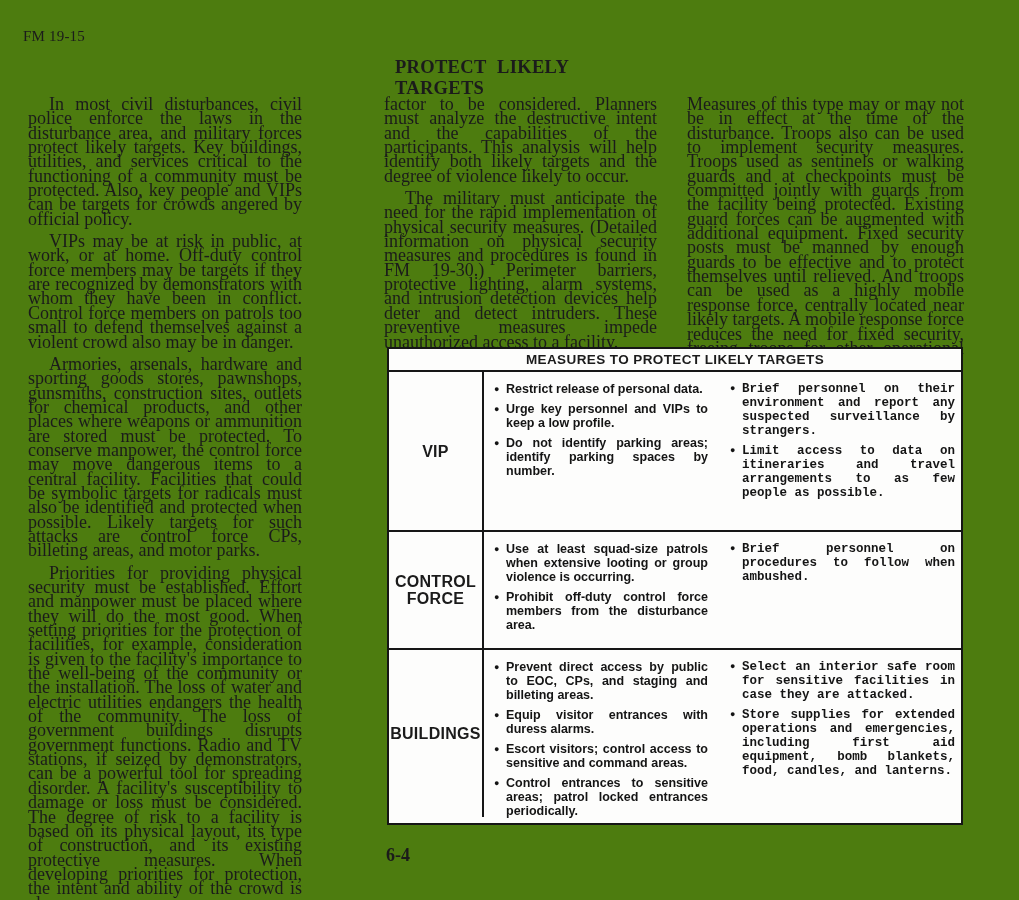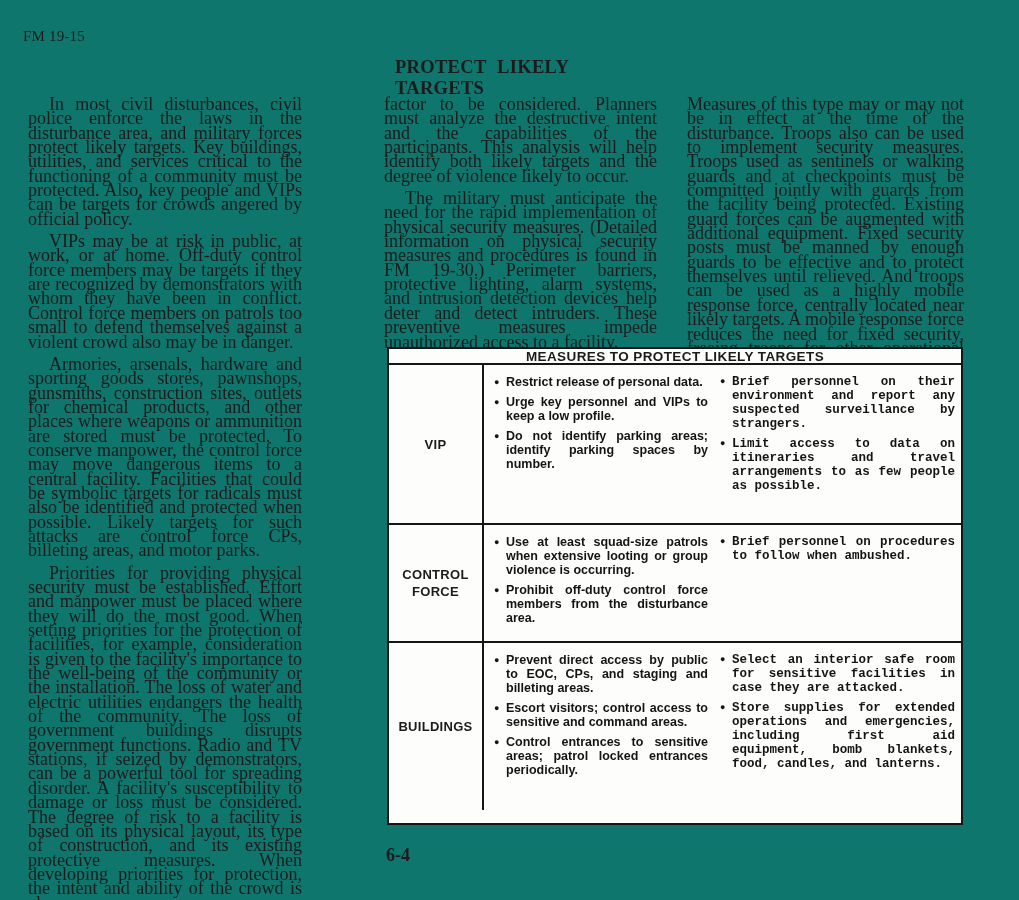--- a/index.html
+++ b/index.html
@@ -1,19 +1,19 @@
 <!DOCTYPE html>
 <html><head>
 <meta charset="utf-8">
 <style>
   html,body{margin:0;padding:0;background:#e8e8e8;}
   .page{
     position:relative;
     width:1019px;height:900px;
-    background:#0f766e;
+    background:#4d7c0f;
     color:#1b1b1b;
     font-family:"Liberation Serif", serif;
     overflow:hidden;
     margin:0 auto;
   }
   .fm-header{
     position:absolute;left:23px;top:28px;
     font-size:15px;letter-spacing:0.2px;
   }
   .doc-title{
@@ -34,40 +34,40 @@
 
   .measures-table{
     position:absolute;left:387px;top:347px;
     width:576px;height:478px;
     box-sizing:border-box;
     border:2px solid #161616;
     font-family:"Liberation Sans", sans-serif;
     background:#fdfdfc;
   }
   .t-header{
-    height:16px;box-sizing:border-box;
+    height:23px;box-sizing:border-box;
     border-bottom:2px solid #161616;
     display:flex;align-items:center;justify-content:center;
     font-weight:bold;font-size:13.5px;letter-spacing:0.4px;
   }
   .t-row{display:flex;box-sizing:border-box;border-bottom:2px solid #161616;}
   .t-row:last-child{border-bottom:none;}
   .row-vip{height:160px;}
   .row-cf{height:118px;}
   .row-b{height:167px;}
   .t-label{
     width:95px;box-sizing:border-box;flex:0 0 95px;
     border-right:2px solid #161616;
     display:flex;align-items:center;justify-content:center;
-    font-weight:bold;font-size:13px;letter-spacing:0.3px;
+    font-weight:bold;font-size:16px;letter-spacing:0.3px;
     text-align:center;line-height:17px;
     padding:0 0;
   }
   .t-content{
-    flex:1;display:flex;gap:12px;
+    flex:1;display:flex;gap:22px;
     padding:10px 6px 4px 10px;box-sizing:border-box;
   }
   .t-content ul{
     list-style:none;margin:0;padding:0;
     font-size:12.5px;font-weight:bold;line-height:14px;
     color:#141414;
   }
   .ul-left{width:214px;flex:0 0 214px;}
   .ul-right{flex:1;font-family:Liberation Mono, monospace;}
   .t-content li{
@@ -138,20 +138,21 @@
           <li>Brief personnel on procedures to follow when ambushed.</li>
         </ul>
       </div>
     </div>
 
     <div class="t-row row-b">
       <div class="t-label">BUILDINGS</div>
       <div class="t-content">
         <ul class="ul-left">
           <li>Prevent direct access by public to EOC, CPs, and staging and billeting areas.</li>
+          <li>Equip visitor entrances with duress alarms.</li>
           <li>Escort visitors; control access to sensitive and command areas.</li>
           <li>Control entrances to sensitive areas; patrol locked entrances periodically.</li>
         </ul>
         <ul class="ul-right">
           <li>Select an interior safe room for sensitive facilities in case they are attacked.</li>
           <li>Store supplies for extended operations and emergencies, including first aid equipment, bomb blankets, food, candles, and lanterns.</li>
         </ul>
       </div>
     </div>
   </div>

